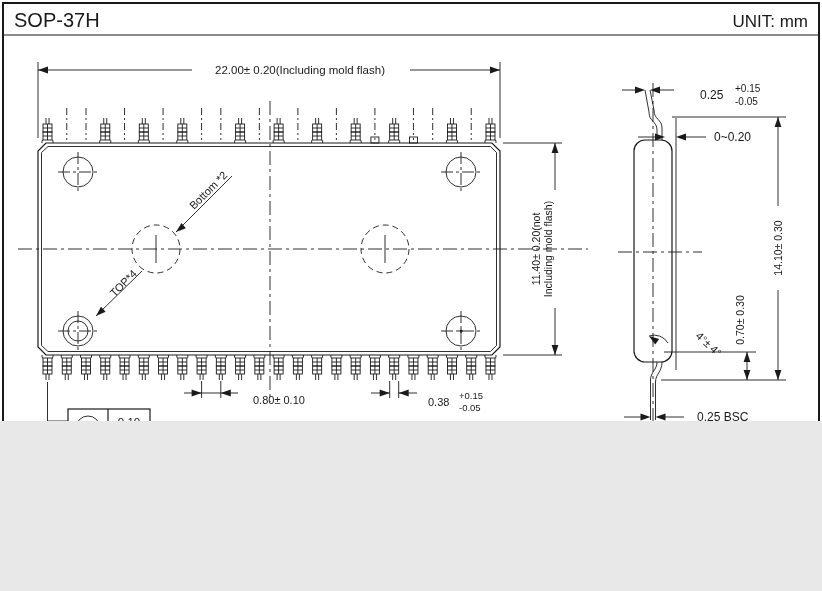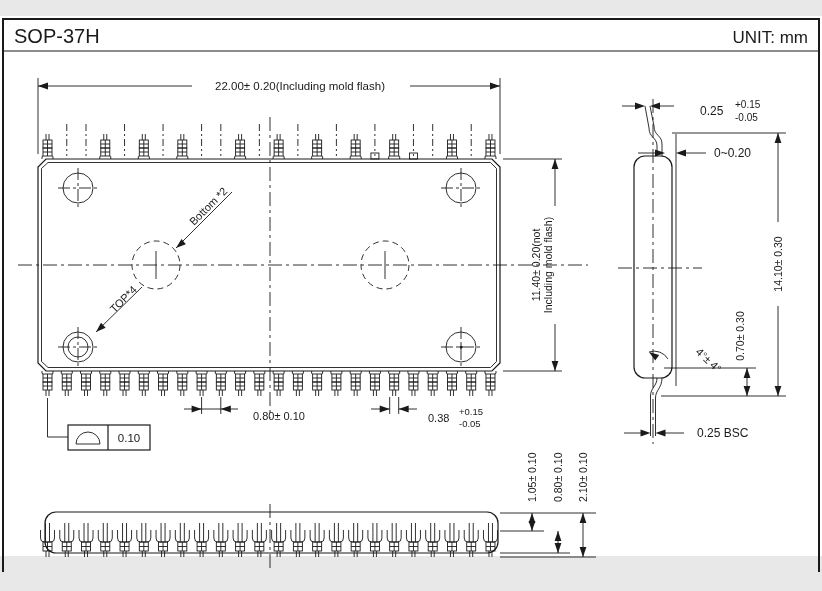--- a/index.html
+++ b/index.html
@@ -1,16 +1,16 @@
 <!DOCTYPE html>
 <html><head>
 <meta charset="utf-8">
 <style>
   html,body{margin:0;padding:0;background:#e8e8e8;}
-  .page{width:822px;height:540px;background:#ffffff;position:relative;margin:16px auto;
+  .page{width:822px;height:421px;background:#ffffff;position:relative;margin:0 auto;
         font-family:"Liberation Sans",sans-serif;}
   svg{display:block;}
   text{fill:#1a1a1a;font-family:"Liberation Sans",sans-serif;}
   .ln{stroke:#1a1a1a;fill:none;}
   .thin{stroke-width:0.9;}
   .med{stroke-width:1.2;}
   .thick{stroke-width:2;}
   .cl{stroke-dasharray:14 4 3 4;}
   .ph{stroke-dasharray:7 3 2 3;}
   .dash{stroke-dasharray:6 4;}

